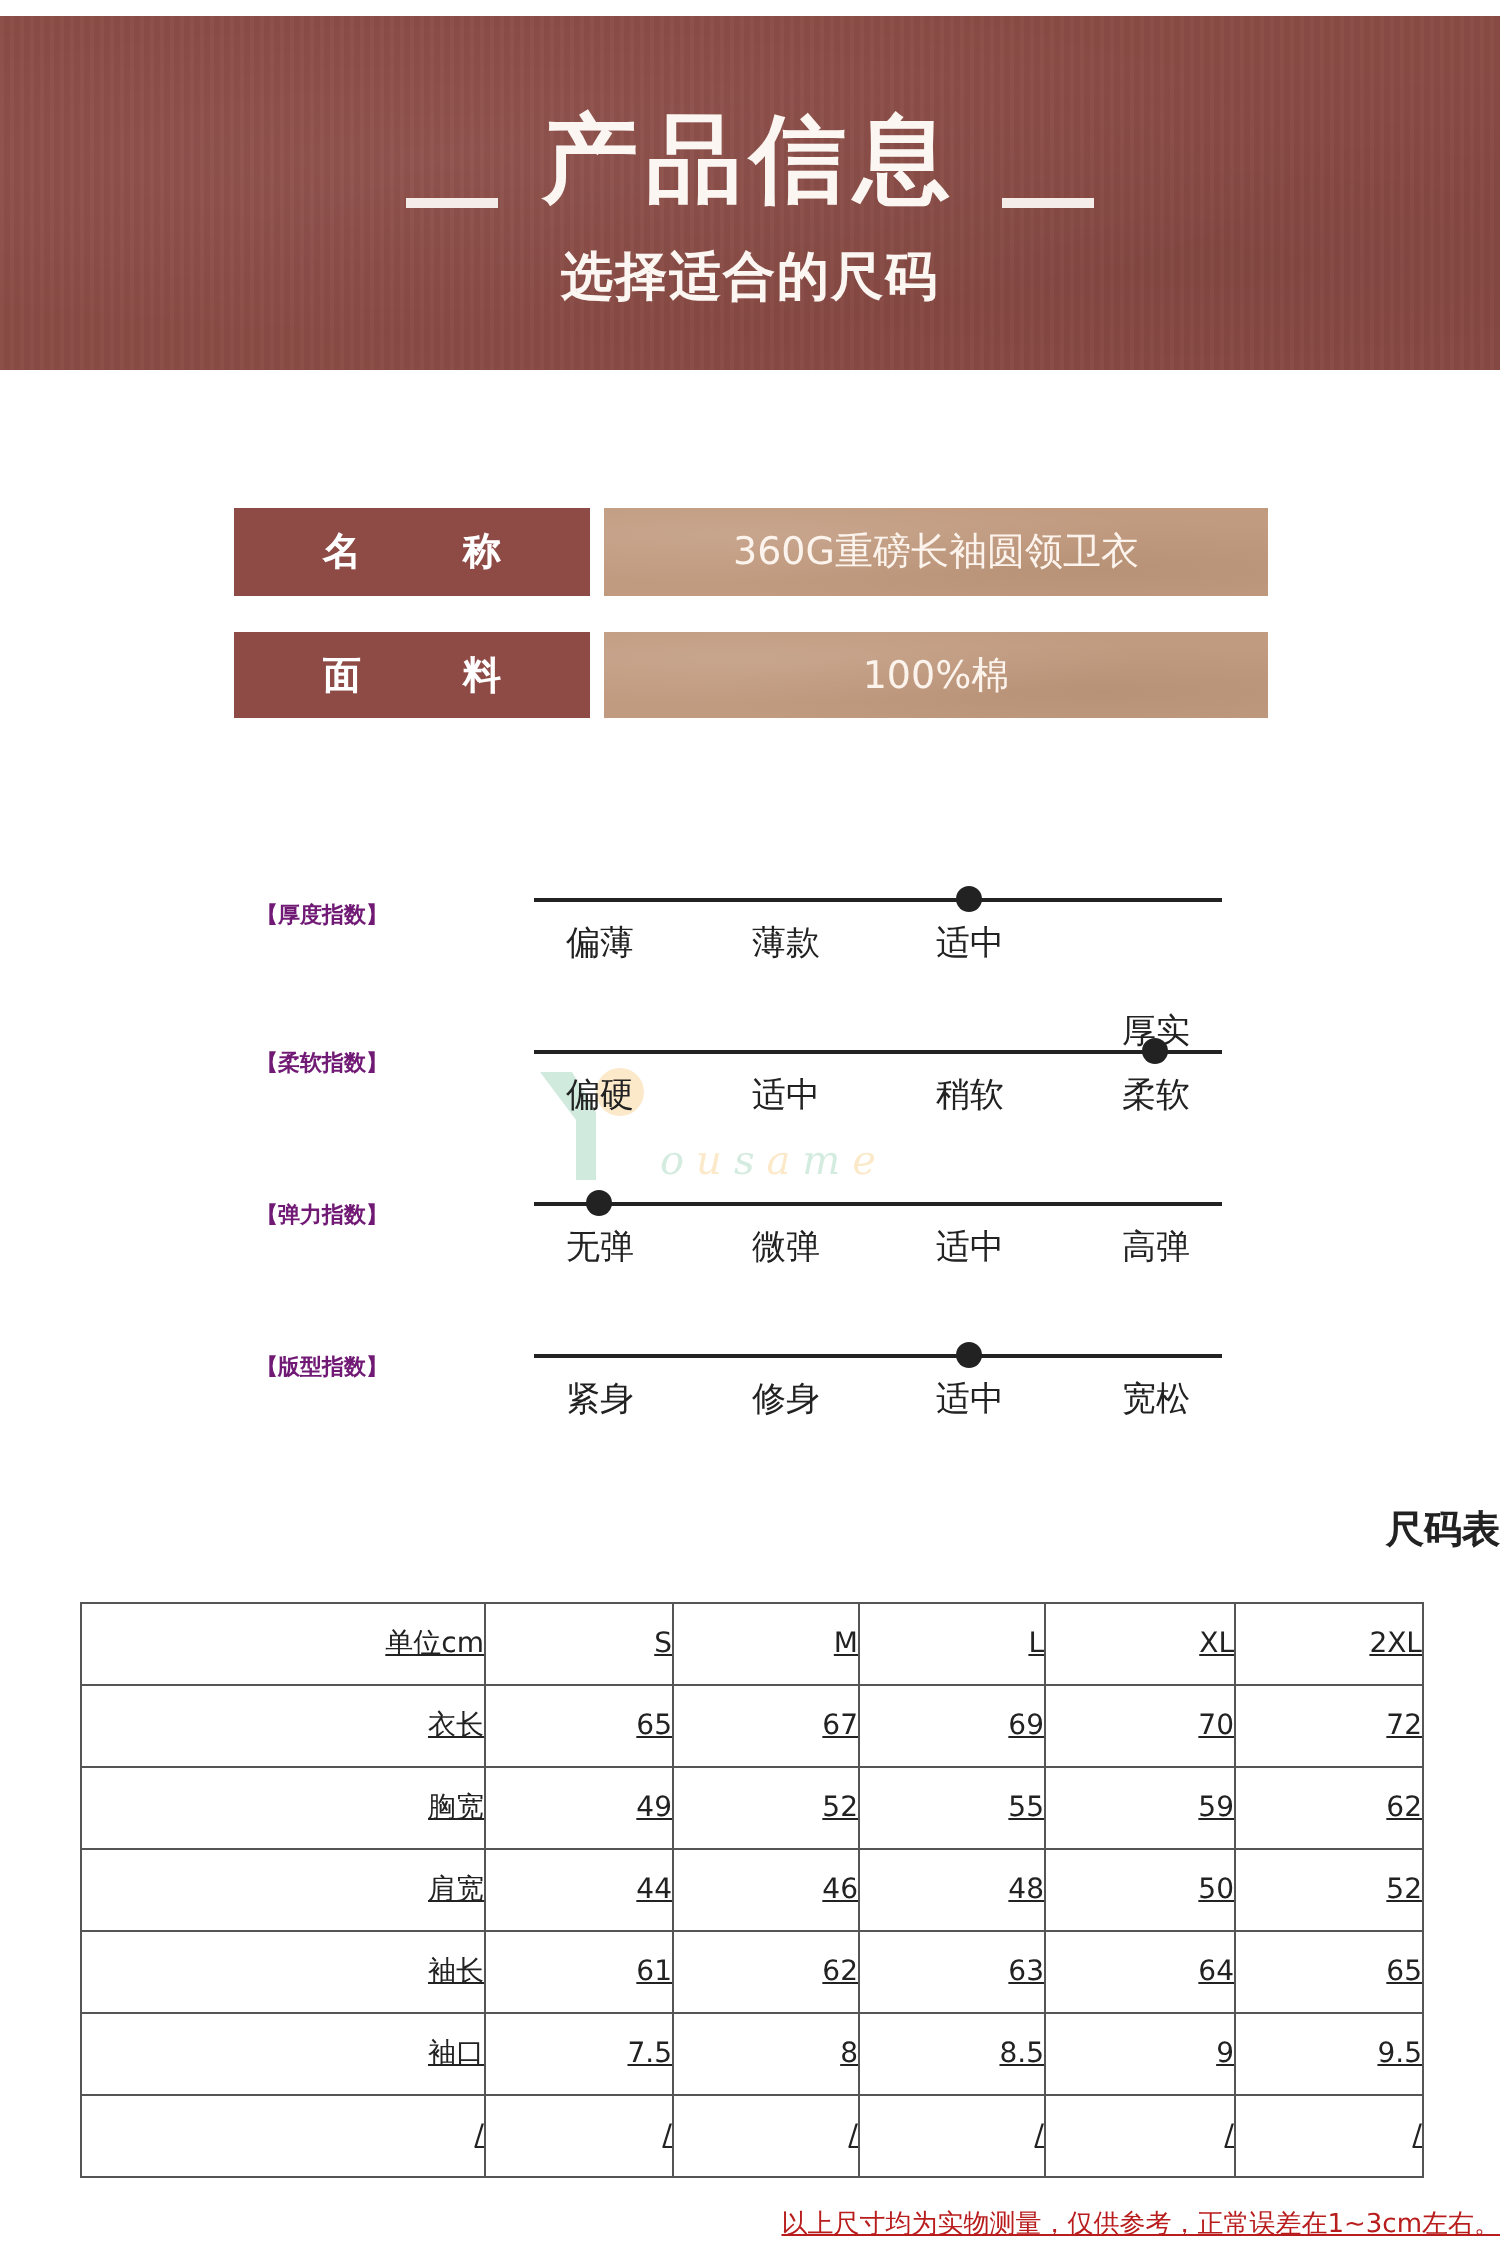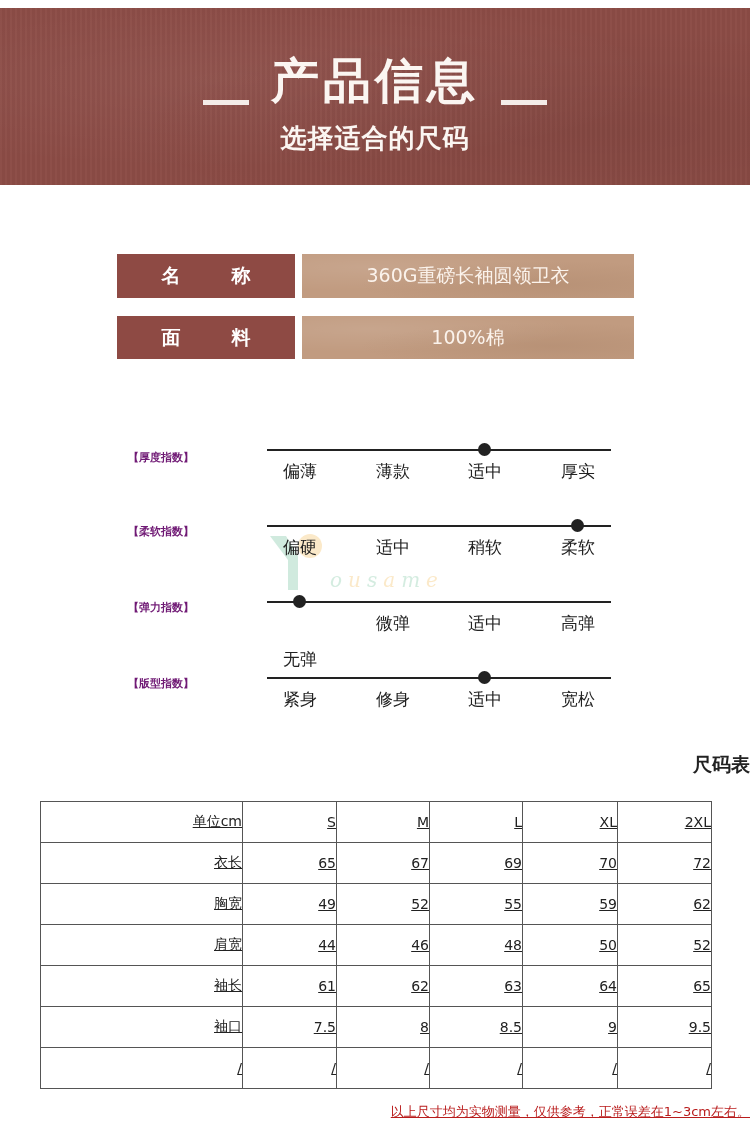--- a/index.html
+++ b/index.html
@@ -112,38 +112,38 @@
   <div class="wm-en"><span>o</span><span class="mid">u</span><span>s</span><span class="mid">a</span><span>m</span><span class="mid">e</span></div>
 </div>
 
 <div class="index-row" style="top:449px;">
   <div class="index-label" style="top:1px;">【厚度指数】</div>
   <div class="index-line"></div>
   <div class="index-dot" style="left:485px;"></div>
   <span class="index-opt" style="left:300px;">偏薄</span>
   <span class="index-opt" style="left:393px;">薄款</span>
   <span class="index-opt" style="left:485px;">适中</span>
-  <span class="index-opt" style="left:578px;">厚实</span>
+  <span class="index-opt" style="left:578px;margin-top:44px;">厚实</span>
 </div>
 
 <div class="index-row" style="top:525px;padding-left:16px;">
   <div class="index-label">【柔软指数】</div>
   <div class="index-line"></div>
   <div class="index-dot" style="left:578px;"></div>
   <span class="index-opt" style="left:300px;">偏硬</span>
   <span class="index-opt" style="left:393px;">适中</span>
   <span class="index-opt" style="left:485px;">稍软</span>
   <span class="index-opt" style="left:578px;text-align:center;">柔软</span>
 </div>
 
 <div class="index-row" style="top:601px;">
   <div class="index-label">【弹力指数】</div>
   <div class="index-line"></div>
   <div class="index-dot" style="left:300px;"></div>
-  <span class="index-opt" style="left:300px;margin-top:36px;">无弹</span>
+  <span class="index-opt" style="left:300px;">无弹</span>
   <span class="index-opt" style="left:393px;">微弹</span>
   <span class="index-opt" style="left:485px;">适中</span>
   <span class="index-opt" style="left:578px;text-align:right;">高弹</span>
 </div>
 
 <div class="index-row" style="top:677px;">
   <div class="index-label">【版型指数】</div>
   <div class="index-line"></div>
   <div class="index-dot" style="left:485px;"></div>
   <span class="index-opt" style="left:300px;">紧身</span>

